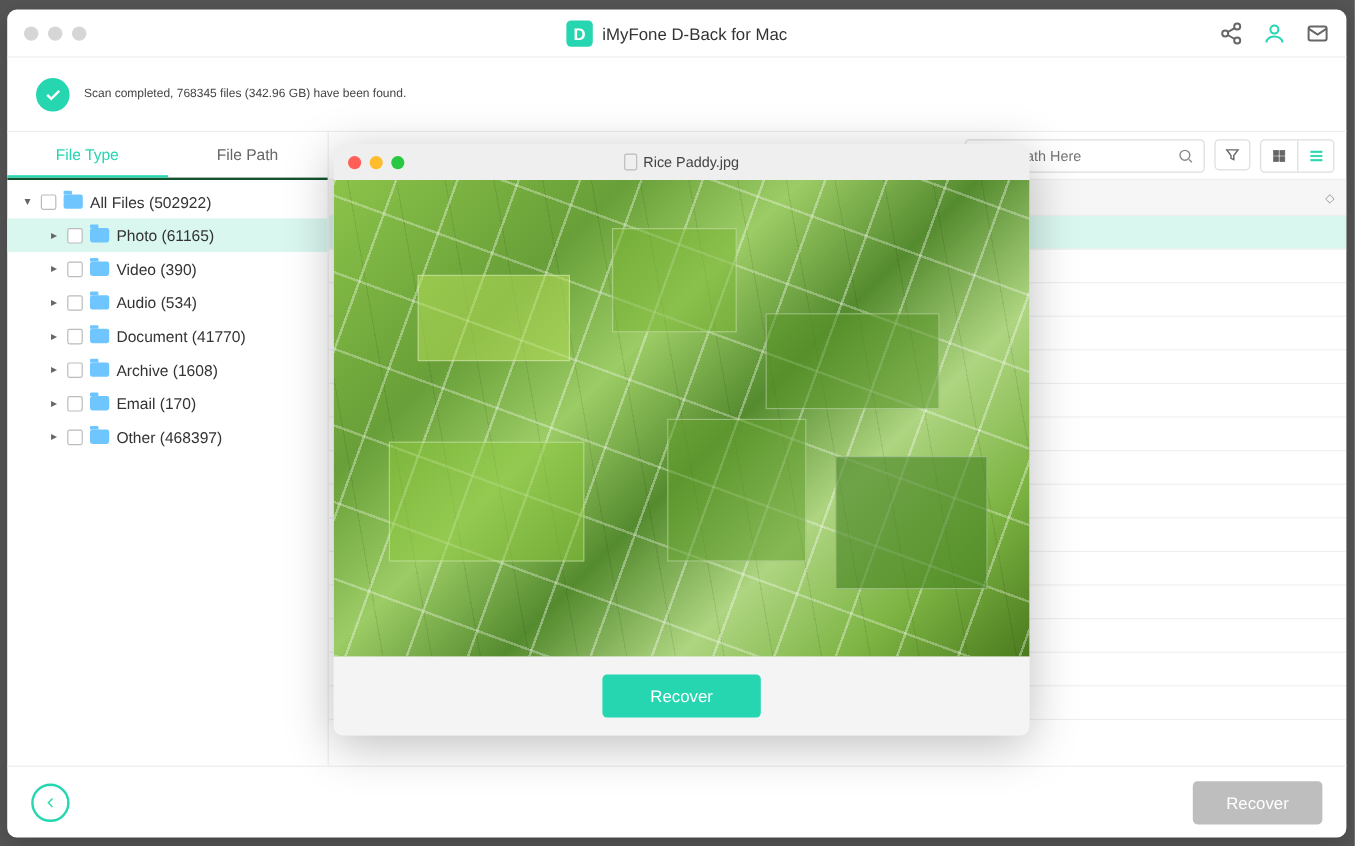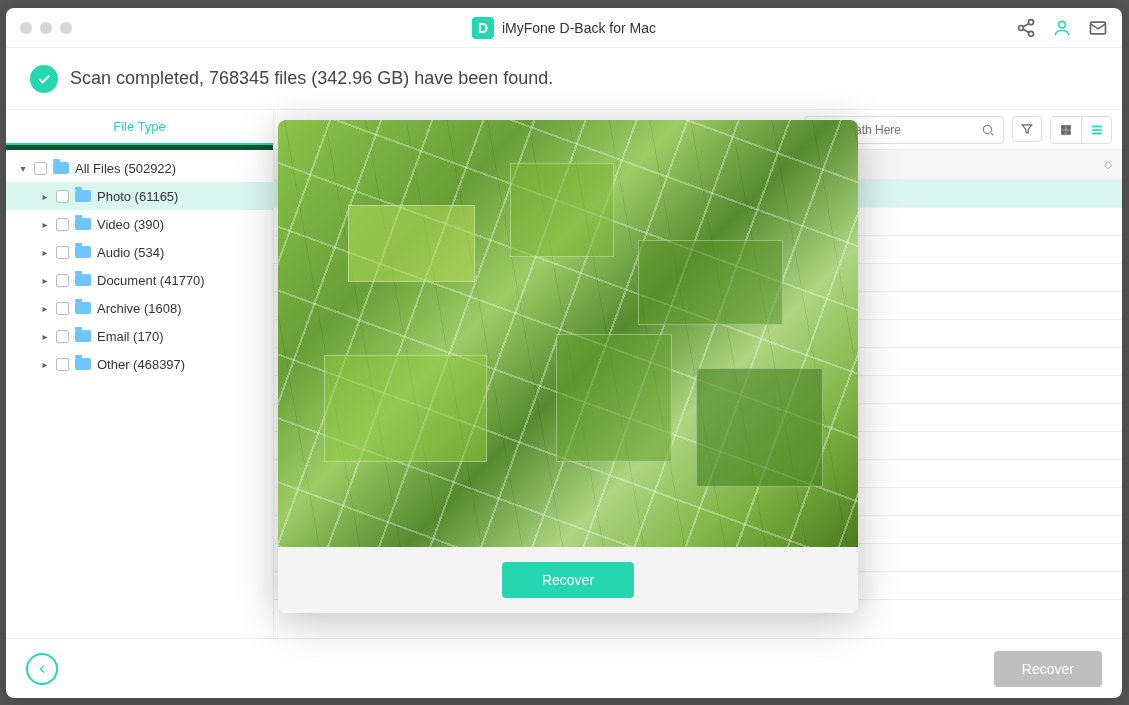--- a/index.html
+++ b/index.html
@@ -10,24 +10,24 @@
 .dot { width: 12px; height: 12px; border-radius: 50%; }
 .dot.dis { background: #d6d6d6; }
 .app-title { position: absolute; left: 50%; transform: translateX(-50%); display: flex; align-items: center; gap: 8px; font-size: 14px; color: #333; }
 .app-logo { width: 22px; height: 22px; background: #25d6b0; border-radius: 4px; display: flex; align-items: center; justify-content: center; color: #fff; font-weight: 700; font-size: 14px; }
 .top-icons { margin-left: auto; display: flex; gap: 16px; color: #666; }
 .top-icons svg { width: 20px; height: 20px; cursor: pointer; }
 .top-icons .acct { stroke: #25d6b0; }
 .status-row { height: 62px; display: flex; align-items: center; padding: 0 24px; gap: 12px; border-bottom: 1px solid #eee; }
 .check { width: 28px; height: 28px; background: #25d6b0; border-radius: 50%; display: flex; align-items: center; justify-content: center; }
 .check svg { width: 16px; height: 16px; stroke: #fff; fill: none; stroke-width: 3; }
-.status-text { font-size: 18px; color: #444; }
+.status-text { font-size: 10px; color: #444; }
 .body { flex: 1; display: flex; overflow: hidden; }
 .sidebar { width: 268px; border-right: 1px solid #eee; display: flex; flex-direction: column; }
-.tab-row { display: flex; height: 40px; border-bottom: 5px solid #14532d; }
+.tab-row { display: flex; height: 40px; border-bottom: 2px solid #14532d; }
 .tab { flex: 1; display: flex; align-items: center; justify-content: center; font-size: 13px; color: #666; cursor: pointer; border-bottom: 2px solid transparent; }
 .tab.active { color: #25d6b0; border-bottom-color: #25d6b0; }
 .tree { flex: 1; overflow: auto; padding: 4px 0; font-size: 13px; color: #333; }
 .tree-item { display: flex; align-items: center; height: 28px; padding-left: 12px; cursor: pointer; gap: 6px; }
 .tree-item.child { padding-left: 34px; }
 .tree-item.sel { background: #d9f6ef; }
 .disc { width: 10px; display: inline-flex; justify-content: center; color: #666; font-size: 10px; }
 .cbox { width: 13px; height: 13px; border: 1px solid #bbb; border-radius: 2px; background: #fff; }
 .folder { width: 16px; height: 12px; background: #6fc6ff; border-radius: 2px; position: relative; }
 .folder::before { content: ""; position: absolute; top: -3px; left: 0; width: 7px; height: 3px; background: #6fc6ff; border-radius: 1px 1px 0 0; }
@@ -112,20 +112,21 @@
           <path d="M5 12l5 5L20 7"></path>
         </svg>
       </div>
     <div class="status-text">Scan completed, 768345 files (342.96 GB) have been found.</div>
   </div>
 
   <div class="body">
     <div class="sidebar">
       <div class="tab-row">
         <div class="tab active">File Type</div>
+        <div class="tab">File Path</div>
       </div>
       <div class="tree">
         <div class="tree-item">
           <span class="disc">▾</span>
           <span class="cbox"></span>
           <span class="folder"></span>
           <span>All Files (502922)</span>
         </div>
         <div id="tree-children">
             <div class="tree-item child sel">
@@ -287,20 +288,29 @@
     <div class="back-btn">
         <svg viewBox="0 0 24 24">
           <path d="M15 6l-6 6 6 6"></path>
         </svg>
       </div>
     <button class="recover-btn">Recover</button>
   </div>
 </div>
 
 <div class="preview">
+  <div class="preview-title">
+    <div class="dotp red"></div>
+    <div class="dotp yel"></div>
+    <div class="dotp grn"></div>
+    <div class="preview-fn">
+      <span class="fic"></span>
+      <span>Rice Paddy.jpg</span>
+    </div>
+  </div>
   <div class="preview-img">
     <div class="grid"></div>
     <div class="patch" style="left:12%;top:20%;width:22%;height:18%;background:rgba(180,220,90,.55)"></div>
     <div class="patch" style="left:40%;top:10%;width:18%;height:22%;background:rgba(120,180,50,.5)"></div>
     <div class="patch" style="left:62%;top:28%;width:25%;height:20%;background:rgba(90,150,40,.55)"></div>
     <div class="patch" style="left:8%;top:55%;width:28%;height:25%;background:rgba(140,200,60,.5)"></div>
     <div class="patch" style="left:48%;top:50%;width:20%;height:30%;background:rgba(100,160,45,.55)"></div>
     <div class="patch" style="left:72%;top:58%;width:22%;height:28%;background:rgba(70,130,35,.6)"></div>
   </div>
   <div class="preview-foot">

